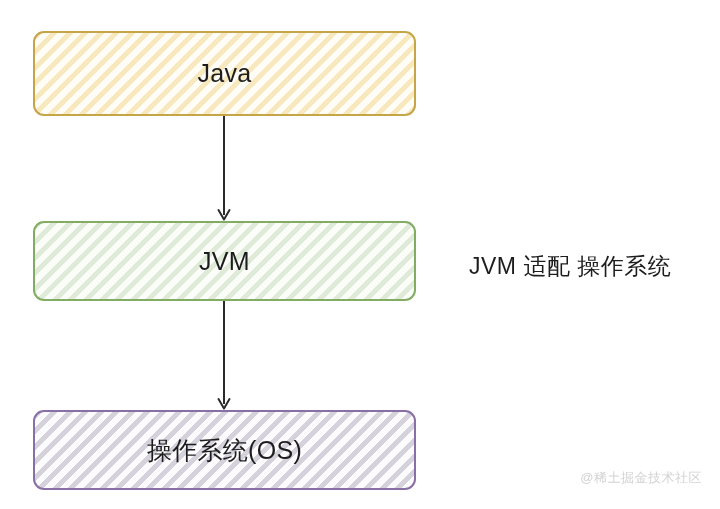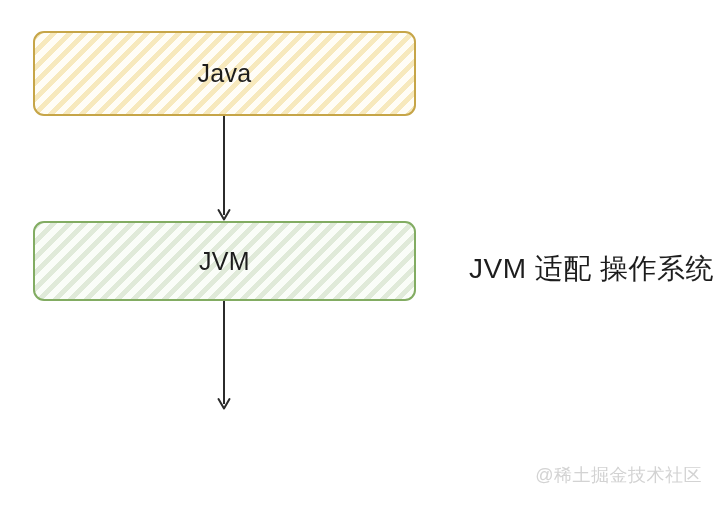--- a/index.html
+++ b/index.html
@@ -103,51 +103,54 @@
     width: 720px;
     height: 509px;
     pointer-events: none;
   }
 
   
   #annotation {
     position: absolute;
     left: 469px;
     top: 255px;
-    font-size: 28px;
+    font-size: 23px;
     line-height: 1;
     color: #1d1d1d;
     white-space: nowrap;
     letter-spacing: 0.5px;
   }
 
   
   #watermark {
     position: absolute;
     right: 18px;
     bottom: 22px;
-    font-size: 18px;
+    font-size: 13px;
     color: #d3d3d3;
     letter-spacing: 0.5px;
     white-space: nowrap;
   }
 </style>
 </head>
 <body>
 
 <div id="canvas">
 
   <div class="node" id="node-java">
     <span class="node-label">Java</span>
   </div>
 
   <div class="node" id="node-jvm">
     <span class="node-label">JVM</span>
   </div>
 
+  <div class="node" id="node-os">
+    <span class="node-label">操作系统(OS)</span>
+  </div>
 
   <svg class="connector" viewBox="0 0 720 509">
     <g>
       <line x1="224" y1="116" x2="224" y2="215" stroke="#2b2b2b" stroke-width="2"></line>
       <path d="M 218.5 210 L 224 219.5 L 229.5 210" fill="none" stroke="#2b2b2b" stroke-width="2" stroke-linecap="round" stroke-linejoin="round"></path>
     </g>
     <g>
       <line x1="224" y1="301" x2="224" y2="404" stroke="#2b2b2b" stroke-width="2"></line>
       <path d="M 218.5 399 L 224 408.5 L 229.5 399" fill="none" stroke="#2b2b2b" stroke-width="2" stroke-linecap="round" stroke-linejoin="round"></path>
     </g>

